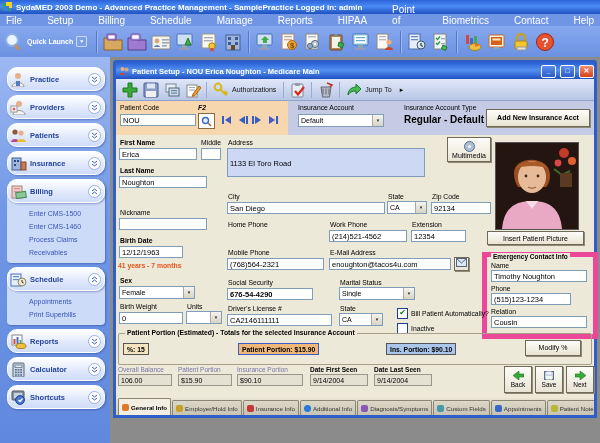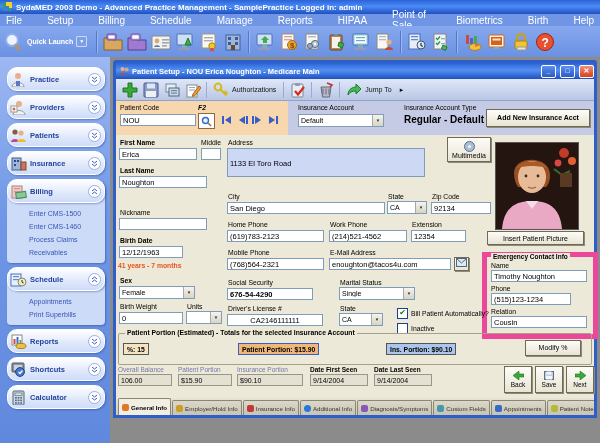--- a/index.html
+++ b/index.html
@@ -110,21 +110,21 @@
   <div class="menubar">
     <span class="menu">File</span>
     <span class="menu">Setup</span>
     <span class="menu">Billing</span>
     <span class="menu">Schedule</span>
     <span class="menu">Manage</span>
     <span class="menu">Reports</span>
     <span class="menu">HIPAA</span>
     <span class="menu">Point of Sale</span>
     <span class="menu">Biometrics</span>
-    <span class="menu">Birth</span>
+    <span class="menu">Contact</span>
     <span class="menu">Help</span>
   </div>
 
   <div class="toolbar">
     <div class="ql">
       <svg width="20" height="20">
           <circle cx="8" cy="8" r="6" fill="#eef4ff" stroke="#8fb0e8" stroke-width="2"></circle>
           <rect x="12" y="12" width="7" height="3" rx="1.5" transform="rotate(45 12 12)" fill="#c09060"></rect>
         </svg>
       <span>Quick Launch</span>
@@ -393,34 +393,20 @@
     </div>
     <div class="sb-btn">
       <svg width="17" height="15">
           <rect x="2" y="1" width="10" height="10" fill="#fff" stroke="#888"></rect>
           <rect x="3.5" y="5" width="2" height="5" fill="#d04840"></rect>
           <rect x="6.5" y="3" width="2" height="7" fill="#4868c8"></rect>
           <rect x="9.5" y="6" width="1.6" height="4" fill="#48a858"></rect>
           <ellipse cx="11" cy="12" rx="5" ry="2.6" fill="#f0c040" stroke="#a8821a"></ellipse>
         </svg>
       <span class="sb-lbl">Reports</span>
-      <span class="sb-chev">
-          <svg width="7" height="7">
-            <path d="M1 1l2.5 2L6 1M1 4l2.5 2L6 4" stroke="#3a5cc8" fill="none"></path>
-          </svg>
-        </span>
-    </div>
-    <div class="sb-btn">
-      <svg width="17" height="15">
-          <rect x="2" y="1" width="12" height="9" rx="1" fill="#8a93a2" stroke="#555"></rect>
-          <rect x="4" y="3" width="8" height="5" fill="#c8d4e4"></rect>
-          <circle cx="10" cy="10" r="4.4" fill="#4a78c8" stroke="#1c3f94"></circle>
-          <path d="M8.5 10l1.5 1.5 2.5-3" stroke="#fff" stroke-width="1.2" fill="none"></path>
-        </svg>
-      <span class="sb-lbl">Shortcuts</span>
       <span class="sb-chev">
           <svg width="7" height="7">
             <path d="M1 1l2.5 2L6 1M1 4l2.5 2L6 4" stroke="#3a5cc8" fill="none"></path>
           </svg>
         </span>
     </div>
     <div class="sb-btn">
       <svg width="17" height="15">
           <rect x="3" y="1" width="11" height="14" rx="1" fill="#cfd8e4" stroke="#567"></rect>
           <rect x="5" y="3" width="7" height="2.4" fill="#eaf4e8" stroke="#789"></rect>
@@ -430,20 +416,34 @@
             <rect x="10.2" y="7" width="1.8" height="1.6"></rect>
             <rect x="5" y="9.6" width="1.8" height="1.6"></rect>
             <rect x="7.6" y="9.6" width="1.8" height="1.6"></rect>
             <rect x="10.2" y="9.6" width="1.8" height="1.6"></rect>
             <rect x="5" y="12.2" width="1.8" height="1.6"></rect>
             <rect x="7.6" y="12.2" width="1.8" height="1.6"></rect>
             <rect x="10.2" y="12.2" width="1.8" height="1.6"></rect>
           </g>
         </svg>
       <span class="sb-lbl">Calculator</span>
+      <span class="sb-chev">
+          <svg width="7" height="7">
+            <path d="M1 1l2.5 2L6 1M1 4l2.5 2L6 4" stroke="#3a5cc8" fill="none"></path>
+          </svg>
+        </span>
+    </div>
+    <div class="sb-btn">
+      <svg width="17" height="15">
+          <rect x="2" y="1" width="12" height="9" rx="1" fill="#8a93a2" stroke="#555"></rect>
+          <rect x="4" y="3" width="8" height="5" fill="#c8d4e4"></rect>
+          <circle cx="10" cy="10" r="4.4" fill="#4a78c8" stroke="#1c3f94"></circle>
+          <path d="M8.5 10l1.5 1.5 2.5-3" stroke="#fff" stroke-width="1.2" fill="none"></path>
+        </svg>
+      <span class="sb-lbl">Shortcuts</span>
       <span class="sb-chev">
           <svg width="7" height="7">
             <path d="M1 1l2.5 2L6 1M1 4l2.5 2L6 4" stroke="#3a5cc8" fill="none"></path>
           </svg>
         </span>
     </div>
   </div>
 
   <div class="pwin">
 
@@ -613,21 +613,20 @@
           <span class="combo-txt">CA</span>
           <span class="combo-btn">▼</span>
         </div>
       <span class="flbl" style="left:316px;top:58px;">Zip Code</span>
       <input class="fin" style="left: 315px; top: 67px; width: 60px;" value="92134">
 
       <span class="flbl" style="left:4px;top:74px;">Nickname</span>
       <input class="fin" style="left: 3px; top: 83px; width: 88px;" value="">
 
       <span class="flbl" style="left:112px;top:86px;">Home Phone</span>
-      <input class="fin" style="left: 111px; top: 95px; width: 97px;" value="(619)783-2123">
       <span class="flbl" style="left:214px;top:86px;">Work Phone</span>
       <input class="fin" style="left: 213px; top: 95px; width: 78px;" value="(214)521-4562">
       <span class="flbl" style="left:296px;top:86px;">Extension</span>
       <input class="fin" style="left: 295px; top: 95px; width: 55px;" value="12354">
 
       <span class="flbl b" style="left:4px;top:102px;">Birth Date</span>
       <input class="fin" style="left: 3px; top: 111px; width: 64px;" value="12/12/1963">
       <span class="age" style="left:2px;top:127px;">41 years - 7 months</span>
 
       <span class="flbl" style="left:112px;top:114px;">Mobile Phone</span>
@@ -653,21 +652,21 @@
         </div>
 
       <span class="flbl" style="left:4px;top:168px;">Birth Weight</span>
       <input class="fin" style="left: 3px; top: 177px; width: 64px;" value="0">
       <span class="flbl" style="left:71px;top:168px;">Units</span>
       <div class="combo" style="left:70px;top:176px;width:36px;">
           <span class="combo-txt"></span>
           <span class="combo-btn">▼</span>
         </div>
       <span class="flbl" style="left:112px;top:170px;">Driver's License #</span>
-      <input class="fin" style="left: 111px; top: 179px; width: 96px; text-align: center;" value="CA2146111111">
+      <input class="fin" style="left: 111px; top: 179px; width: 105px;" value="CA2146111111">
       <span class="flbl" style="left:224px;top:170px;">State</span>
       <div class="combo" style="left:223px;top:178px;width:44px;">
           <span class="combo-txt">CA</span>
           <span class="combo-btn">▼</span>
         </div>
 
       <span class="cbrow" style="left:281px;top:173px;">
         <span class="cb">✔</span>
         <span>Bill Patient Automatically?</span>
       </span>

